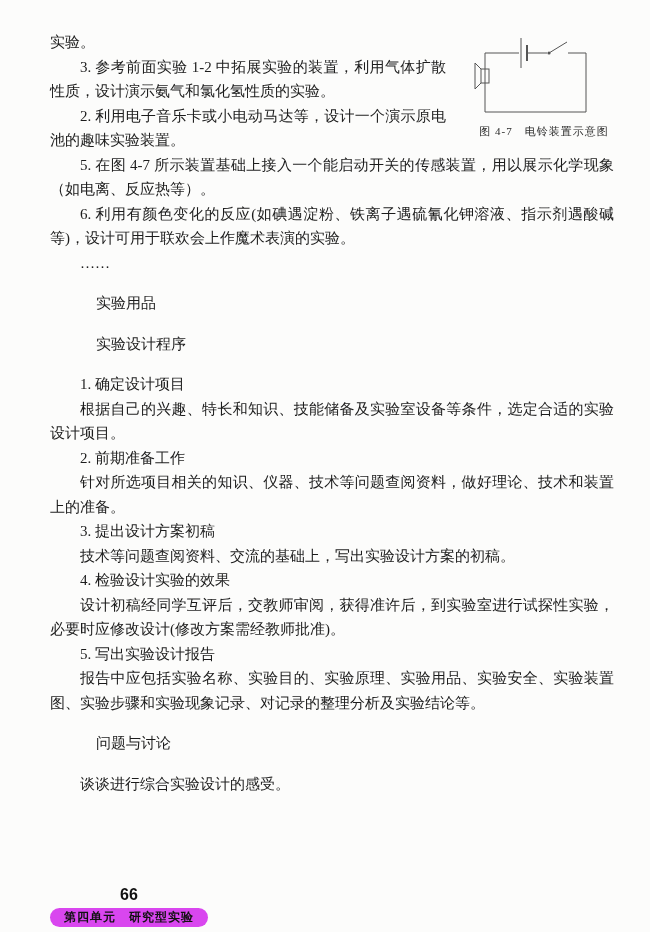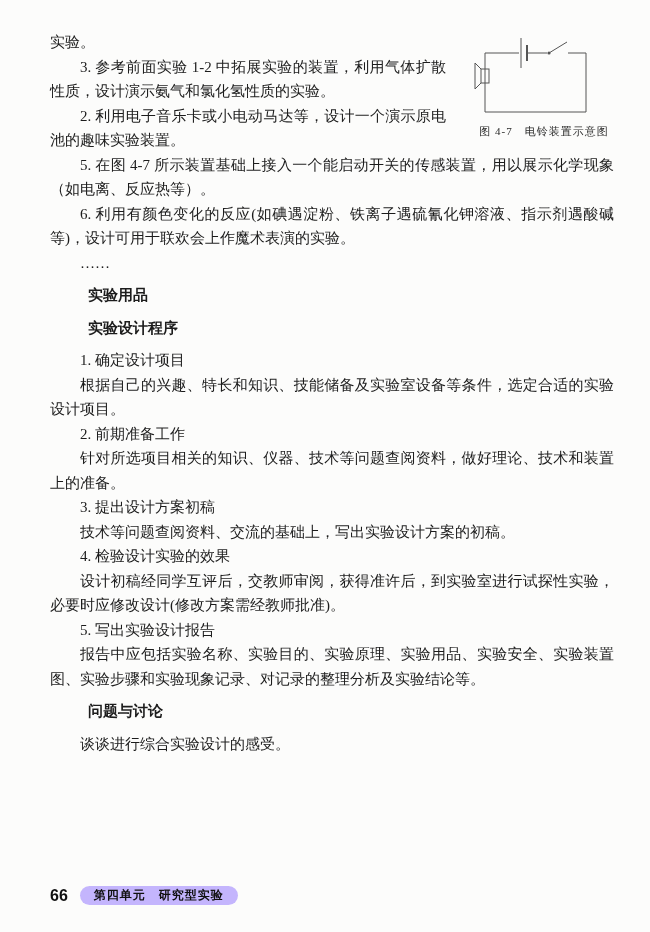--- a/index.html
+++ b/index.html
@@ -14,22 +14,22 @@
   }
   .content{
     position:absolute;
     left:50px;right:36px;top:30px;
     font-size:15px;
     line-height:24.5px;
   }
   .p{margin:0;text-indent:2em;text-align:justify;}
   .p.no-indent{text-indent:0;font-family:Liberation Serif, serif;}
   .h{
-    margin:8px;text-indent:2em;
-    font-weight:bold;
+    margin:16px;text-indent:2em;
+    font-weight:normal;
     font-family:"Liberation Sans","DejaVu Sans",sans-serif;
   }
   .figure{
     float:right;
     width:140px;
     margin:0 0 6px 28px;
     text-align:center;
   }
   .figure svg{display:block;}
   .figure .caption{
@@ -37,30 +37,31 @@
     line-height:16px;
     color:#2a2a2a;
     letter-spacing:1px;
     white-space:nowrap;
   }
   .footer{
     position:absolute;
     left:50px;top:886px;
     display:flex;
     align-items:center;
-    gap:12px;
+    gap:4px;
+    flex-direction:column;
   }
   .page-number{
     font-family:"Liberation Sans","DejaVu Sans",sans-serif;
     font-weight:bold;
     font-size:16px;
     color:#111;
   }
   .unit-badge{
-    background:#c4b5fd;
+    background:#d946ef;
     color:#111;
     font-family:"Liberation Sans","DejaVu Sans",sans-serif;
     font-weight:bold;
     font-size:12px;
     line-height:16px;
     padding:1px 14px 2px 14px;
     border-radius:10px;
     letter-spacing:1px;
   }
   .circuit-line{stroke:#555;stroke-width:1;fill:none;}

